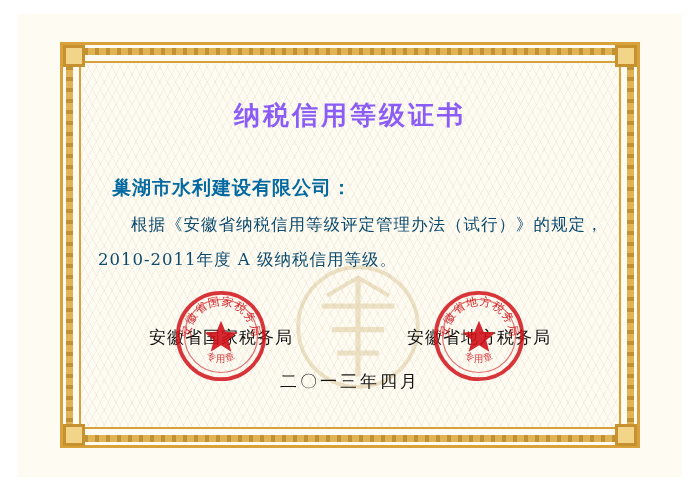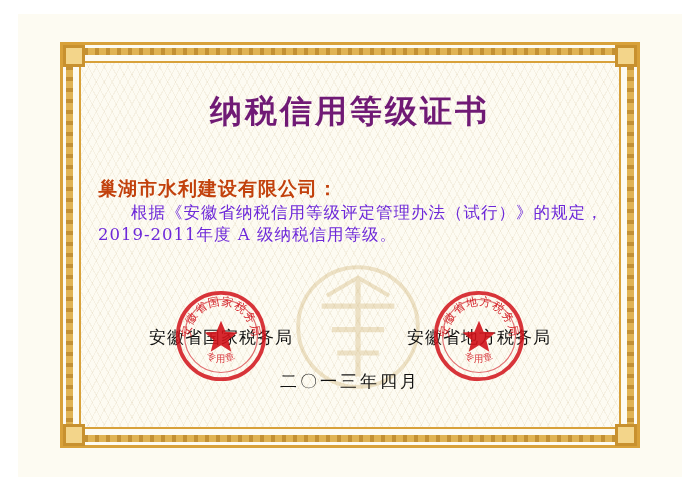--- a/index.html
+++ b/index.html
@@ -118,39 +118,40 @@
     position: absolute;
     left: 92px;
     top: 70px;
     width: 516px;
     height: 350px;
   }
   .title {
     text-align: center;
     font-family: "DejaVu Serif", "Liberation Serif", serif;
     font-weight: bold;
-    font-size: 32px;
+    font-size: 26px;
     letter-spacing: 3px;
-    color: #701a75;
-    margin-top: 20px;
+    color: #8b5cf6;
+    margin-top: 28px;
   }
   .recipient {
     font-family: "DejaVu Serif", "Liberation Serif", serif;
     font-weight: bold;
     font-size: 19px;
-    color: #c2410c;
+    color: #0369a1;
     margin-top: 42px;
-    margin-left: 6px;
+    margin-left: 20px;
     letter-spacing: 1px;
   }
   .body-line {
     font-family: "DejaVu Serif", "Liberation Serif", serif;
     font-size: 16.5px;
-    color: #6d28d9;
+    color: #0c4a6e;
     letter-spacing: 1px;
+    margin-top: 13px;
     margin-left: 6px;
   }
   .body-line.indent { text-indent: 33px; }
 
   
   .sign-row {
     position: absolute;
     left: 0;
     top: 256px;
     width: 516px;
@@ -216,21 +217,21 @@
     <path d="M26 26 L50 12 L74 26" fill="none" stroke="#c9a85f" stroke-width="3"></path>
   </svg>
 
   <div class="content">
 
     <div class="title">纳税信用等级证书</div>
 
     <div class="recipient">巢湖市水利建设有限公司：</div>
 
     <div class="body-line indent">根据《安徽省纳税信用等级评定管理办法（试行）》的规定，</div>
-    <div class="body-line">2019-2011年度 A 级纳税信用等级。</div>
+    <div class="body-line">2010-2011年度 A 级纳税信用等级。</div>
 
     <div class="sign-row">
 
       <div class="signer">
         <span>安徽省国家税务局</span>
         <svg class="seal" viewBox="0 0 100 100">
           <circle cx="50" cy="50" r="45" fill="none" stroke="#d1121a" stroke-width="4" opacity="0.85"></circle>
           <circle cx="50" cy="50" r="38" fill="none" stroke="#d1121a" stroke-width="1.2" opacity="0.6"></circle>
           <path d="M50 34 L54.8 45.6 L67 46.4 L57.6 54.4 L60.7 66.3 L50 59.6 L39.3 66.3 L42.4 54.4 L33 46.4 L45.2 45.6 Z" fill="#d1121a" opacity="0.9"></path>
           <path id="sealArc1" d="M18,50 A32,32 0 0 1 82,50" fill="none"></path>

